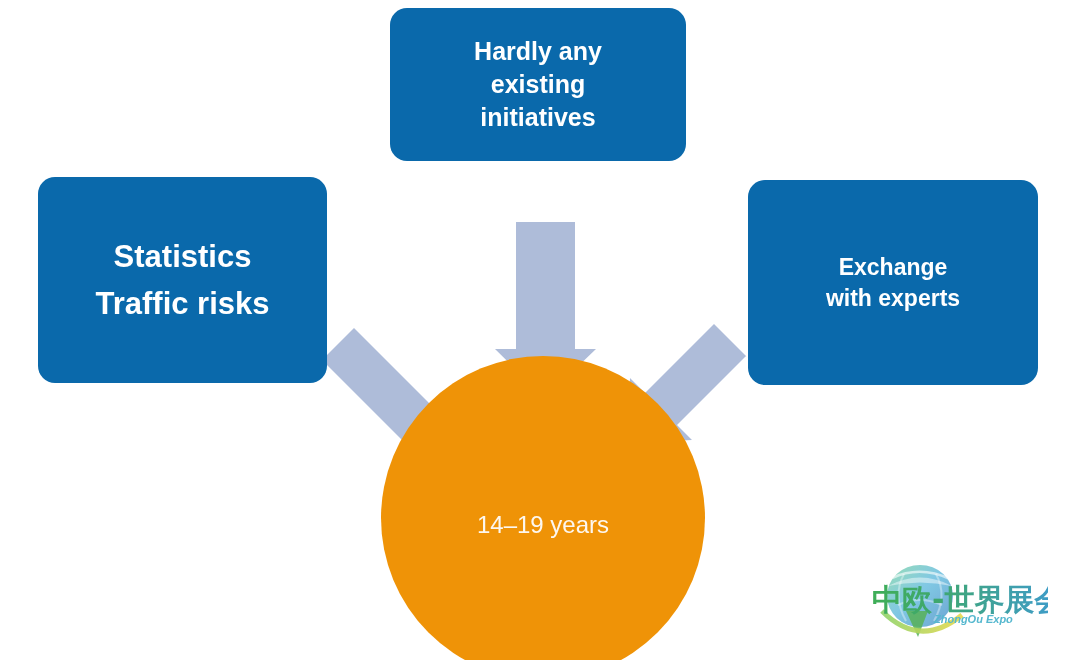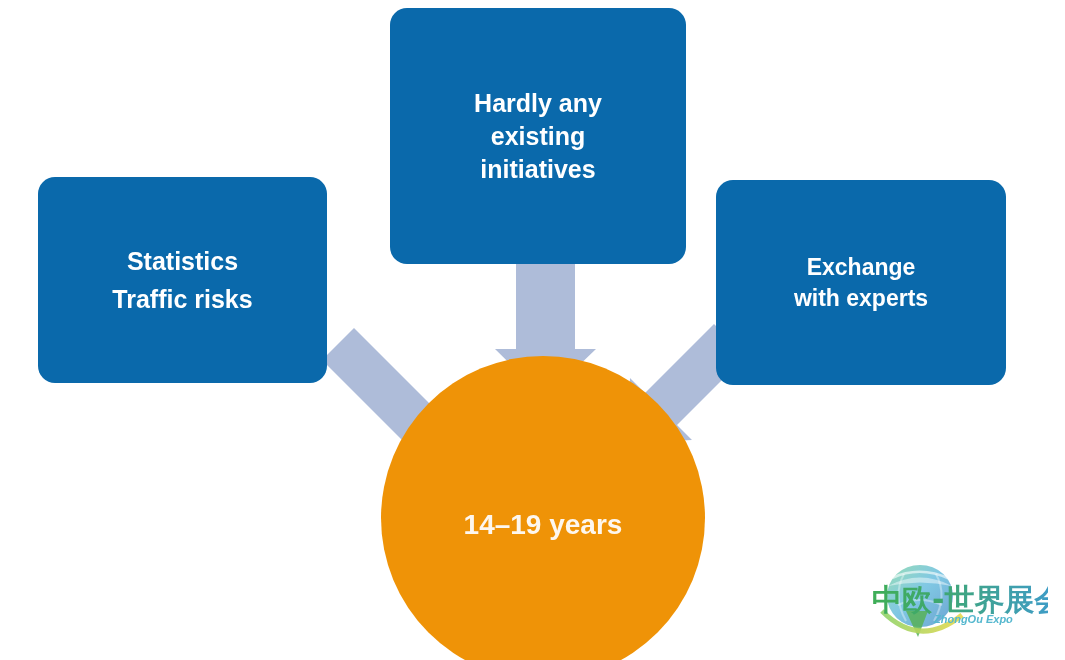--- a/index.html
+++ b/index.html
@@ -39,34 +39,34 @@
   }
   .box-text {
     display: block;
     width: 100%;
     white-space: pre-line;
   }
   #box-top {
     left: 390px;
     top: 8px;
     width: 296px;
-    height: 256px;
+    height: 153px;
     font-size: 25px;
     line-height: 1.32;
   }
   #box-left {
     left: 38px;
     top: 177px;
     width: 289px;
     height: 206px;
-    font-size: 25px;
+    font-size: 31px;
     line-height: 1.52;
   }
   #box-right {
-    left: 716px;
+    left: 748px;
     top: 180px;
     width: 290px;
     height: 205px;
     font-size: 23px;
     line-height: 1.33;
   }
   #target-circle {
     position: absolute;
     left: 381px;
     top: 356px;
@@ -82,22 +82,22 @@
     color: #fdf7ef;
     text-align: center;
   }
   #target-title {
     font-size: 25px;
     font-weight: bold;
     letter-spacing: 0.3px;
     margin-top: -6px;
   }
   #target-sub {
-    font-size: 28px;
-    font-weight: bold;
+    font-size: 24px;
+    font-weight: normal;
     margin-top: 14px;
   }
   #logo {
     position: absolute;
     left: 862px;
     top: 553px;
     width: 186px;
     height: 96px;
     z-index: 5;
   }

